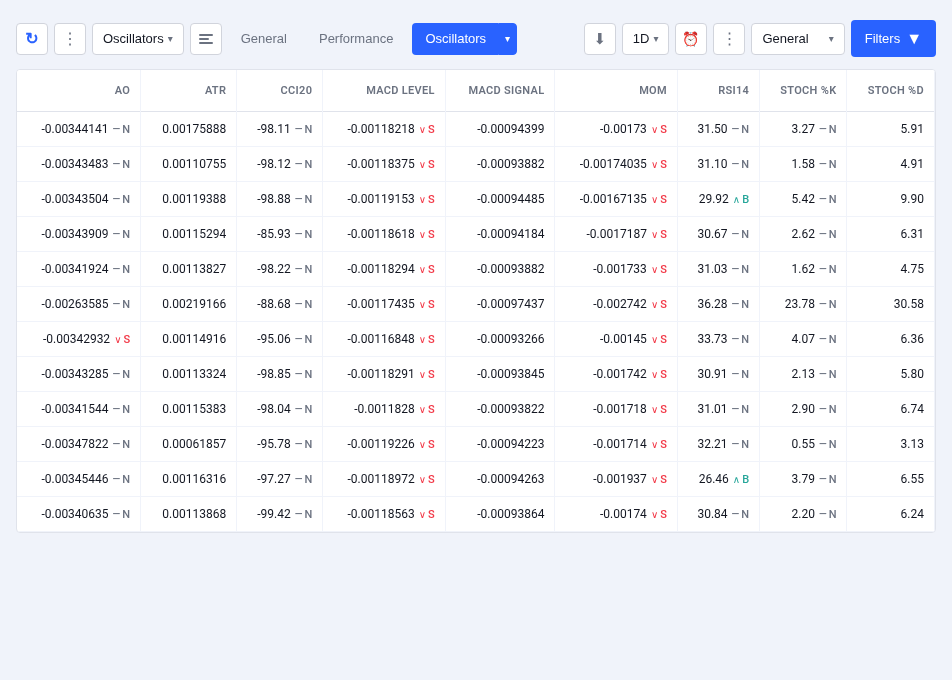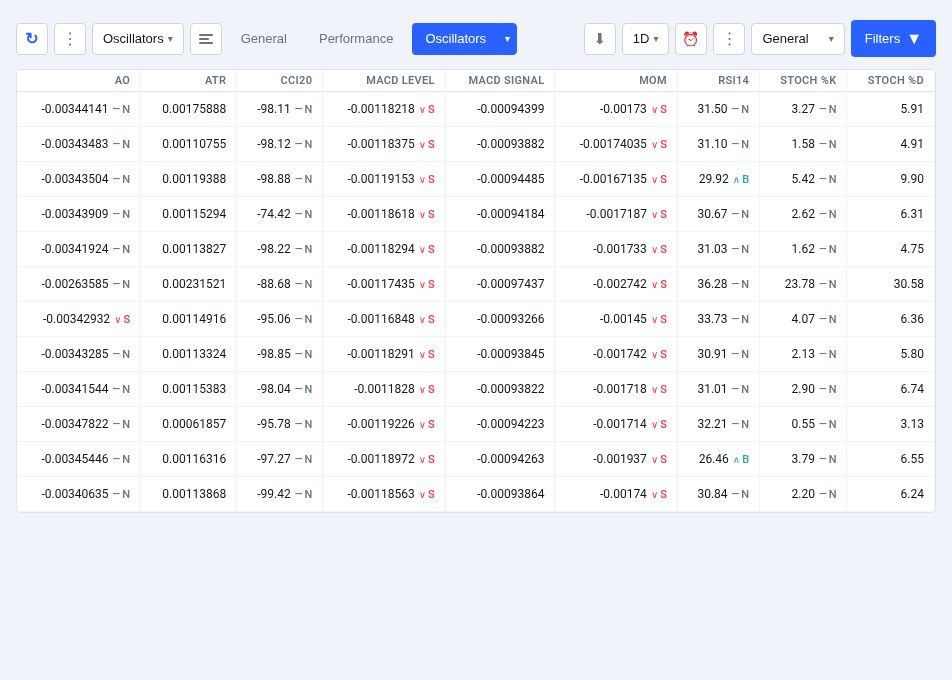--- a/index.html
+++ b/index.html
@@ -153,21 +153,21 @@
     table {
       width: 100%;
       border-collapse: collapse;
       min-width: 900px;
     }
     thead tr {
       border-bottom: 1px solid #e0e3eb;
       background: white;
     }
     thead th {
-      padding: 4px 10px;
+      padding: 14px 10px;
       text-align: right;
       font-size: 11px;
       font-weight: 600;
       color: #6b7280;
       text-transform: uppercase;
       letter-spacing: 0.3px;
       white-space: nowrap;
       border-right: 1px solid #f0f3fa;
       cursor: pointer;
       user-select: none;
@@ -374,21 +374,21 @@
     </td>
   </tr>
           <tr>
     <td>
       <span class="cell-value">-0.00343909</span><span class="signal N"><span class="signal-arrow">—</span> N</span>
     </td>
     <td>
       <span class="cell-value">0.00115294</span>
     </td>
     <td>
-      <span class="cell-value">-74.42</span><span class="signal N"><span class="signal-arrow">—</span> N</span>
+      <span class="cell-value">-85.93</span><span class="signal N"><span class="signal-arrow">—</span> N</span>
     </td>
     <td>
       <span class="cell-value">-0.00118618</span><span class="signal S"><span class="signal-arrow">∨</span> S</span>
     </td>
     <td>
       <span class="cell-value">-0.00094184</span>
     </td>
     <td>
       <span class="cell-value">-0.0017187</span><span class="signal S"><span class="signal-arrow">∨</span> S</span>
     </td>
@@ -429,21 +429,21 @@
     </td>
     <td>
       <span class="cell-value">4.75</span>
     </td>
   </tr>
           <tr>
     <td>
       <span class="cell-value">-0.00263585</span><span class="signal N"><span class="signal-arrow">—</span> N</span>
     </td>
     <td>
-      <span class="cell-value">0.00231521</span>
+      <span class="cell-value">0.00219166</span>
     </td>
     <td>
       <span class="cell-value">-88.68</span><span class="signal N"><span class="signal-arrow">—</span> N</span>
     </td>
     <td>
       <span class="cell-value">-0.00117435</span><span class="signal S"><span class="signal-arrow">∨</span> S</span>
     </td>
     <td>
       <span class="cell-value">-0.00097437</span>
     </td>

